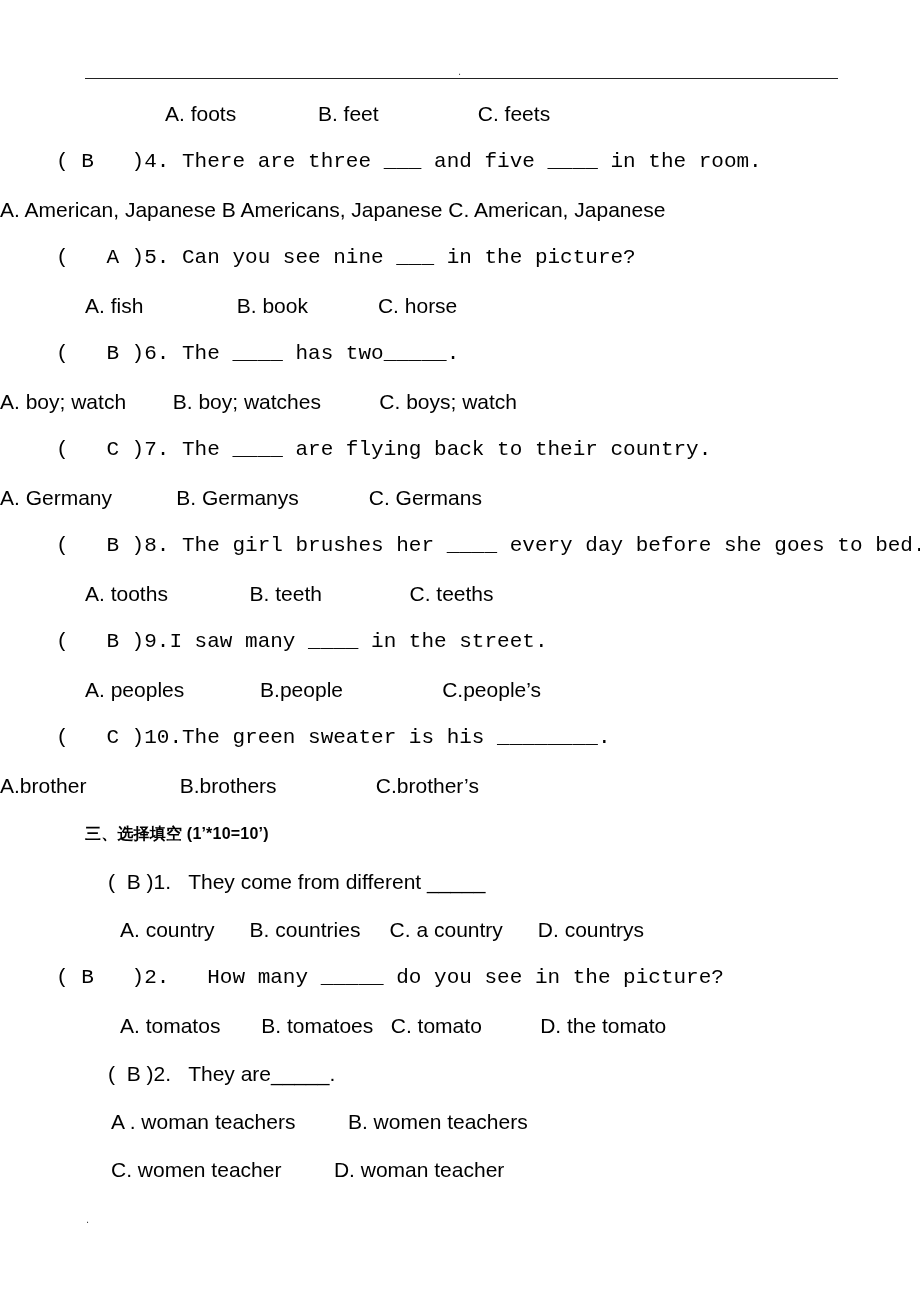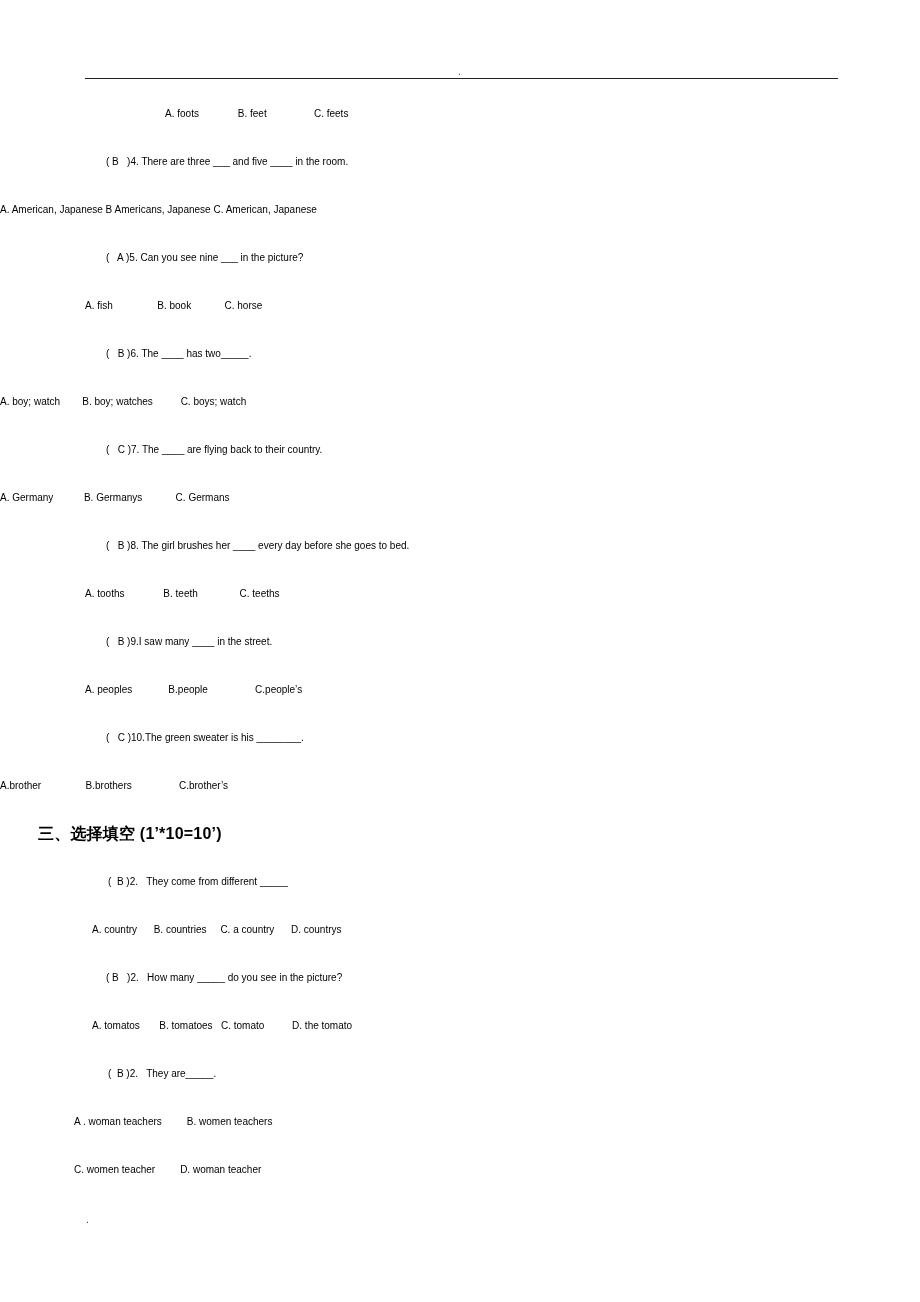--- a/index.html
+++ b/index.html
@@ -44,44 +44,44 @@
 
   
   .content {
     position: absolute;
     left: 0;
     top: 90px;
     width: 920px;
   }
 
   .qline {
-    font-size: 10px;
+    font-size: 21px;
     line-height: 1.25;
     white-space: pre;
     margin: 0;
     padding: 0;
     height: 48px;
     display: flex;
     align-items: center;
   }
 
   
   .indent-a  { padding-left: 165px; }  
   .indent-b  { }
   .indent-c  { padding-left: 85px; }
-  .indent-d  { padding-left: 92px; }
-  .indent-e  { padding-left: 74px; }
+  .indent-d  { padding-left: 120px; }
+  .indent-e  { padding-left: 111px; }
 
-  .stem-1 { padding-left: 106px; }
+  .stem-1 { padding-left: 56px; font-family: Liberation Mono, monospace; }
   .stem-2 { padding-left: 108px; }
 
   .section-head {
     font-size: 16px;
     font-weight: bold;
-    padding-left: 38px;
+    padding-left: 85px;
     height: 48px;
     display: flex;
     align-items: center;
     white-space: pre;
     letter-spacing: 0.2px;
   }
   .section-head .cn {
     font-family: "DejaVu Sans", sans-serif;
     font-weight: bold;
   }
@@ -126,21 +126,21 @@
     <div class="qline stem-1">(   B )9.I saw many ____ in the street.</div>
     <div class="qline indent-c">A. peoples             B.people                 C.people’s</div>
 
     <div class="qline stem-1">(   C )10.The green sweater is his ________.</div>
     <div class="qline indent-b">A.brother                B.brothers                 C.brother’s</div>
 
     <div class="section-head">
       <span class="cn">三、选择填空</span><span> (1’*10=10’)</span>
     </div>
 
-    <div class="qline stem-2">(  B )2.   They come from different _____</div>
+    <div class="qline stem-2">(  B )1.   They come from different _____</div>
     <div class="qline indent-d">A. country      B. countries     C. a country      D. countrys</div>
 
     <div class="qline stem-1">( B   )2.   How many _____ do you see in the picture?</div>
     <div class="qline indent-d">A. tomatos       B. tomatoes   C. tomato          D. the tomato</div>
 
     <div class="qline stem-2">(  B )2.   They are_____.</div>
     <div class="qline indent-e">A . woman teachers         B. women teachers</div>
     <div class="qline indent-e">C. women teacher         D. woman teacher</div>
 
   </div>

